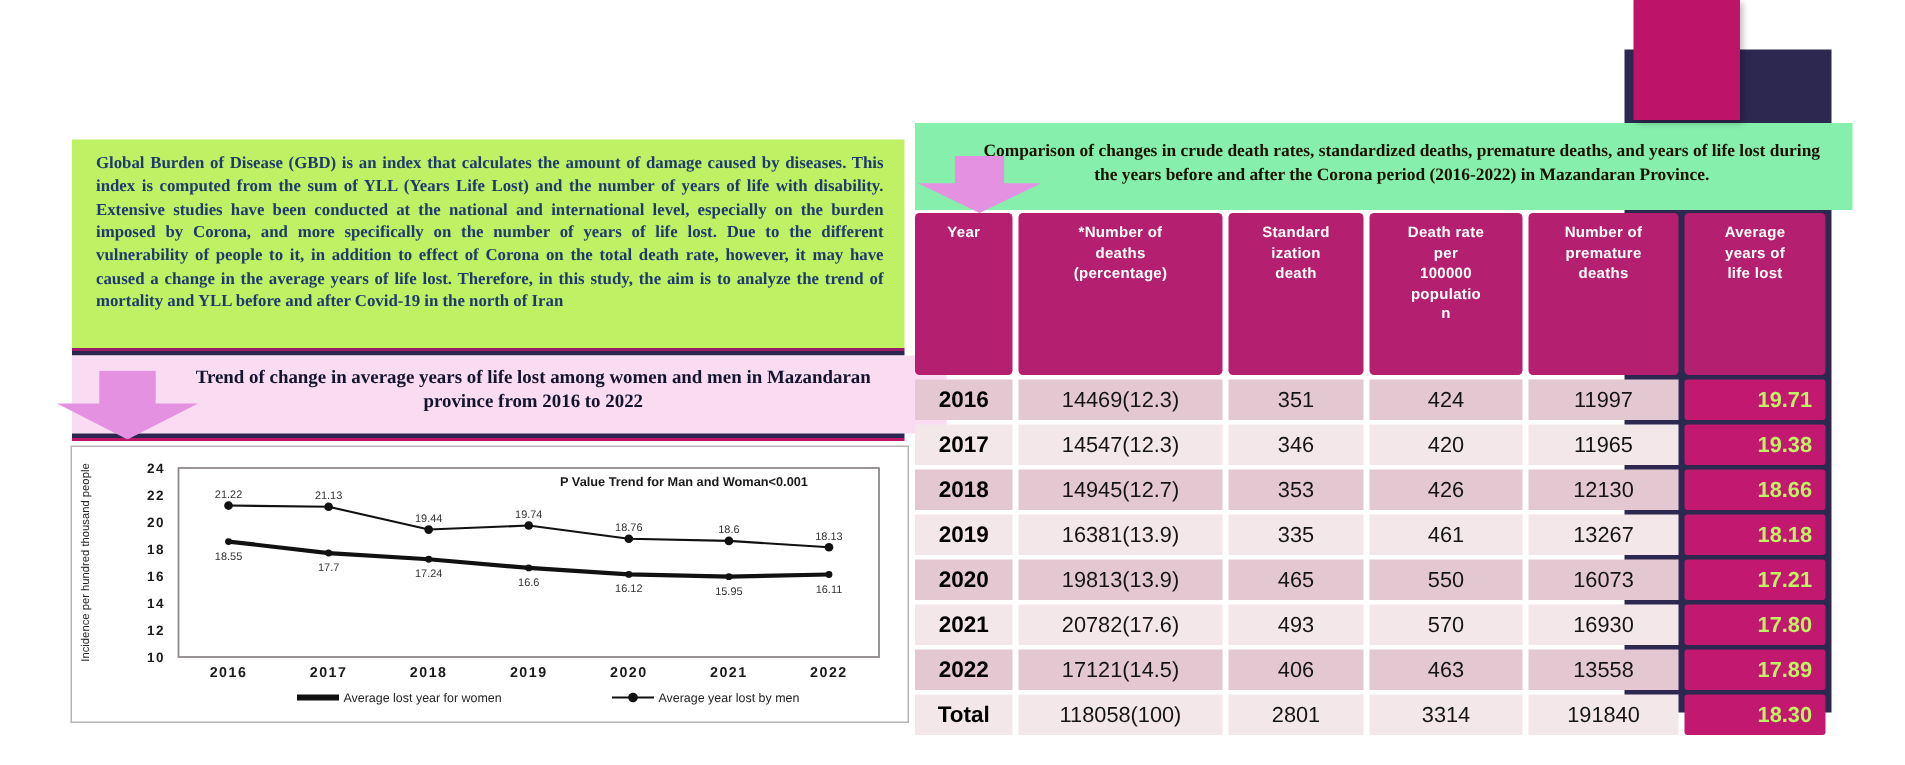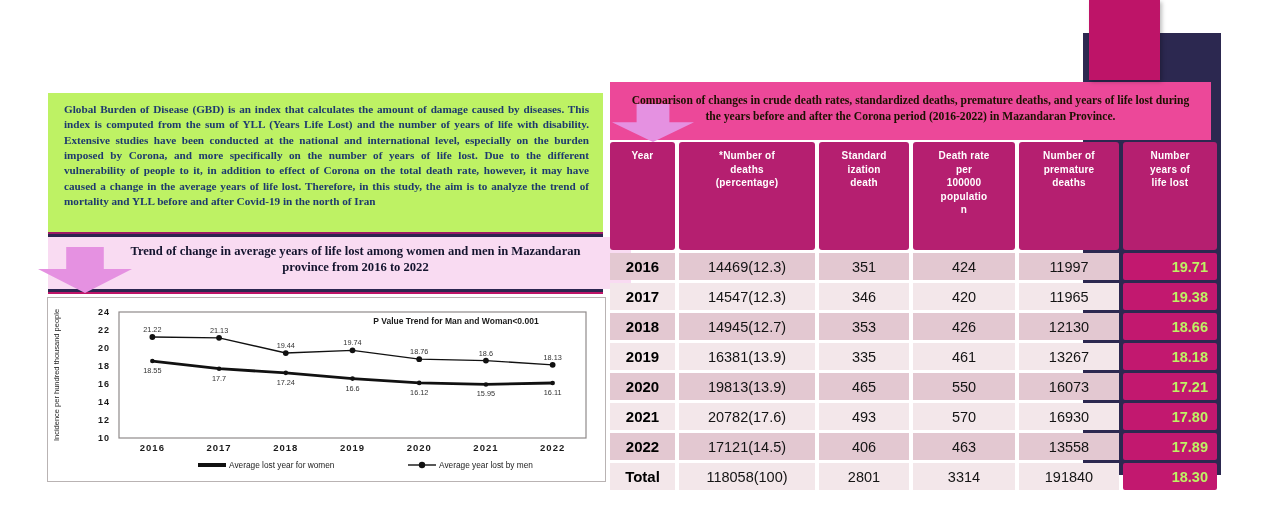--- a/index.html
+++ b/index.html
@@ -32,21 +32,21 @@
              border:1.5px solid #b9b3b3;z-index:2;}
   .chart-box svg{display:block;}
 
   
   .arrow{background:#E591E1;z-index:5;position:absolute;
          clip-path:polygon(30% 0,70% 0,70% 48%,100% 48%,50% 100%,0 48%,30% 48%);}
   .arrow-left{left:38px;top:247px;width:94px;height:46px;}
   .arrow-right{left:612px;top:104px;width:82px;height:38px;}
 
   
-  .comparison-box{position:absolute;left:610px;top:82px;width:601px;height:58px;background:#ec4899;z-index:3;}
+  .comparison-box{position:absolute;left:610px;top:82px;width:601px;height:58px;background:#86efac;z-index:3;padding-left:24px;}
   .comparison-box div{padding:11px 18px 0 18px;text-align:center;font-weight:bold;font-size:11.6px;
                       color:#1b1200;line-height:1.35;}
   .table{position:absolute;left:610px;top:142px;width:607px;z-index:3;
          display:grid;grid-template-columns:65px 136px 90px 102px 100px 94px;
          grid-template-rows:108px repeat(8,27px);column-gap:4px;row-gap:3px;
          font-family:"Liberation Sans",sans-serif;}
   .th{background:#B51F70;color:#fff;font-weight:bold;font-size:10px;line-height:1.35;
       border-radius:3px;display:flex;flex-direction:column;align-items:center;padding-top:7px;
       letter-spacing:.2px;}
   .td{display:flex;align-items:center;justify-content:center;font-size:14.5px;color:#141414;}
@@ -161,21 +161,21 @@
         <div>100000</div>
         <div>populatio</div>
         <div>n</div>
       </div>
       <div class="th">
         <div>Number of</div>
         <div>premature</div>
         <div>deaths</div>
       </div>
       <div class="th">
-        <div>Number</div>
+        <div>Average</div>
         <div>years of</div>
         <div>life lost</div>
       </div>
       <div class="td dark yearcol">2016</div>
       <div class="td dark">14469(12.3)</div>
       <div class="td dark">351</div>
       <div class="td dark">424</div>
       <div class="td dark">11997</div>
       <div class="td dark avgcol">19.71</div>
       <div class="td light yearcol">2017</div>

